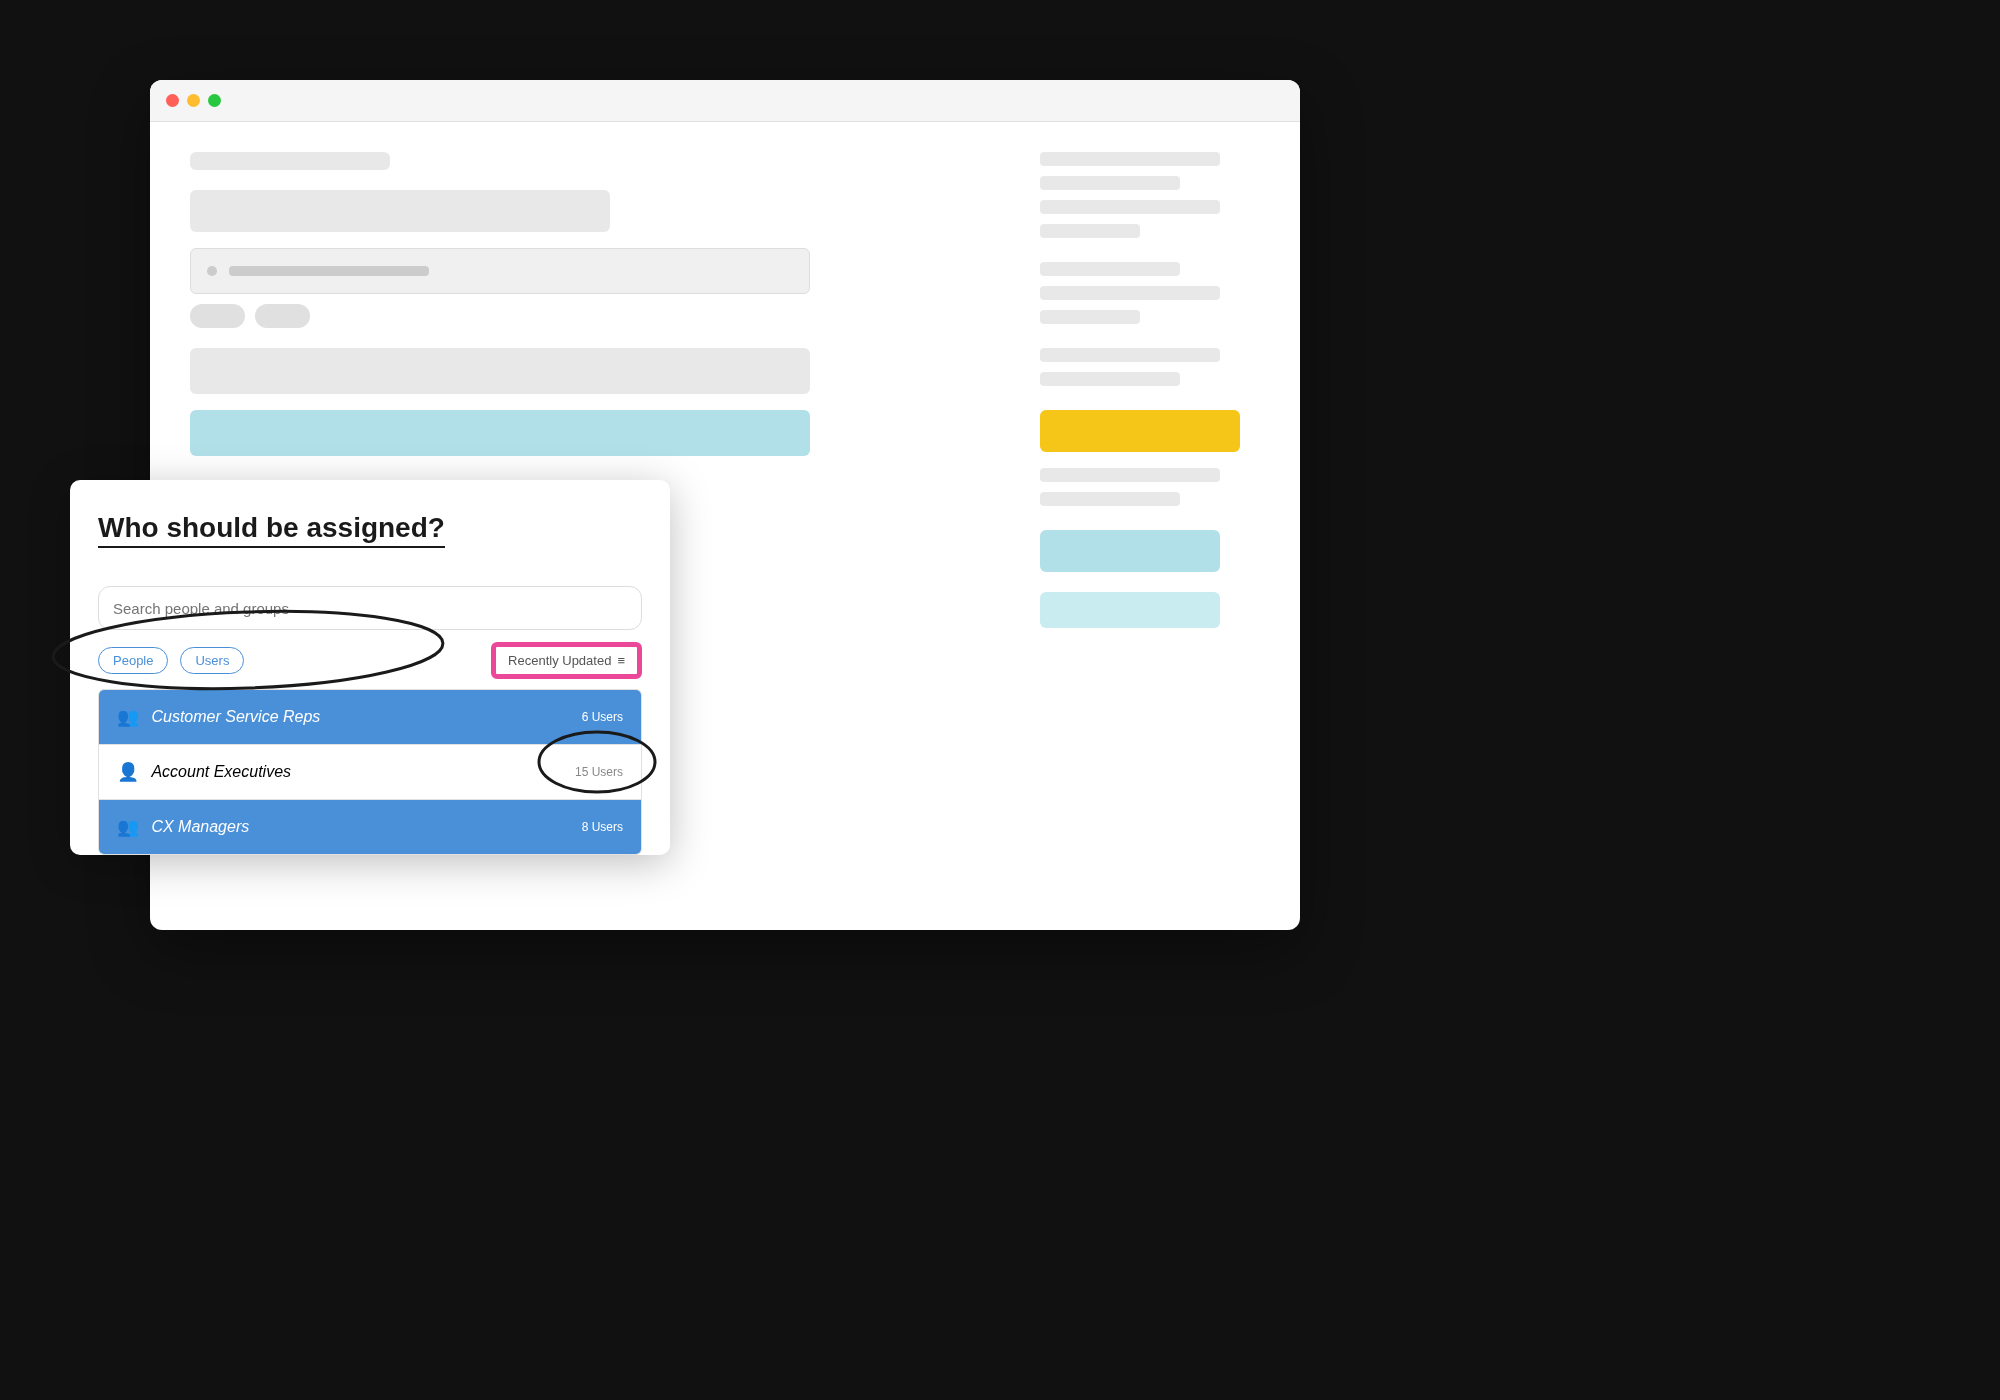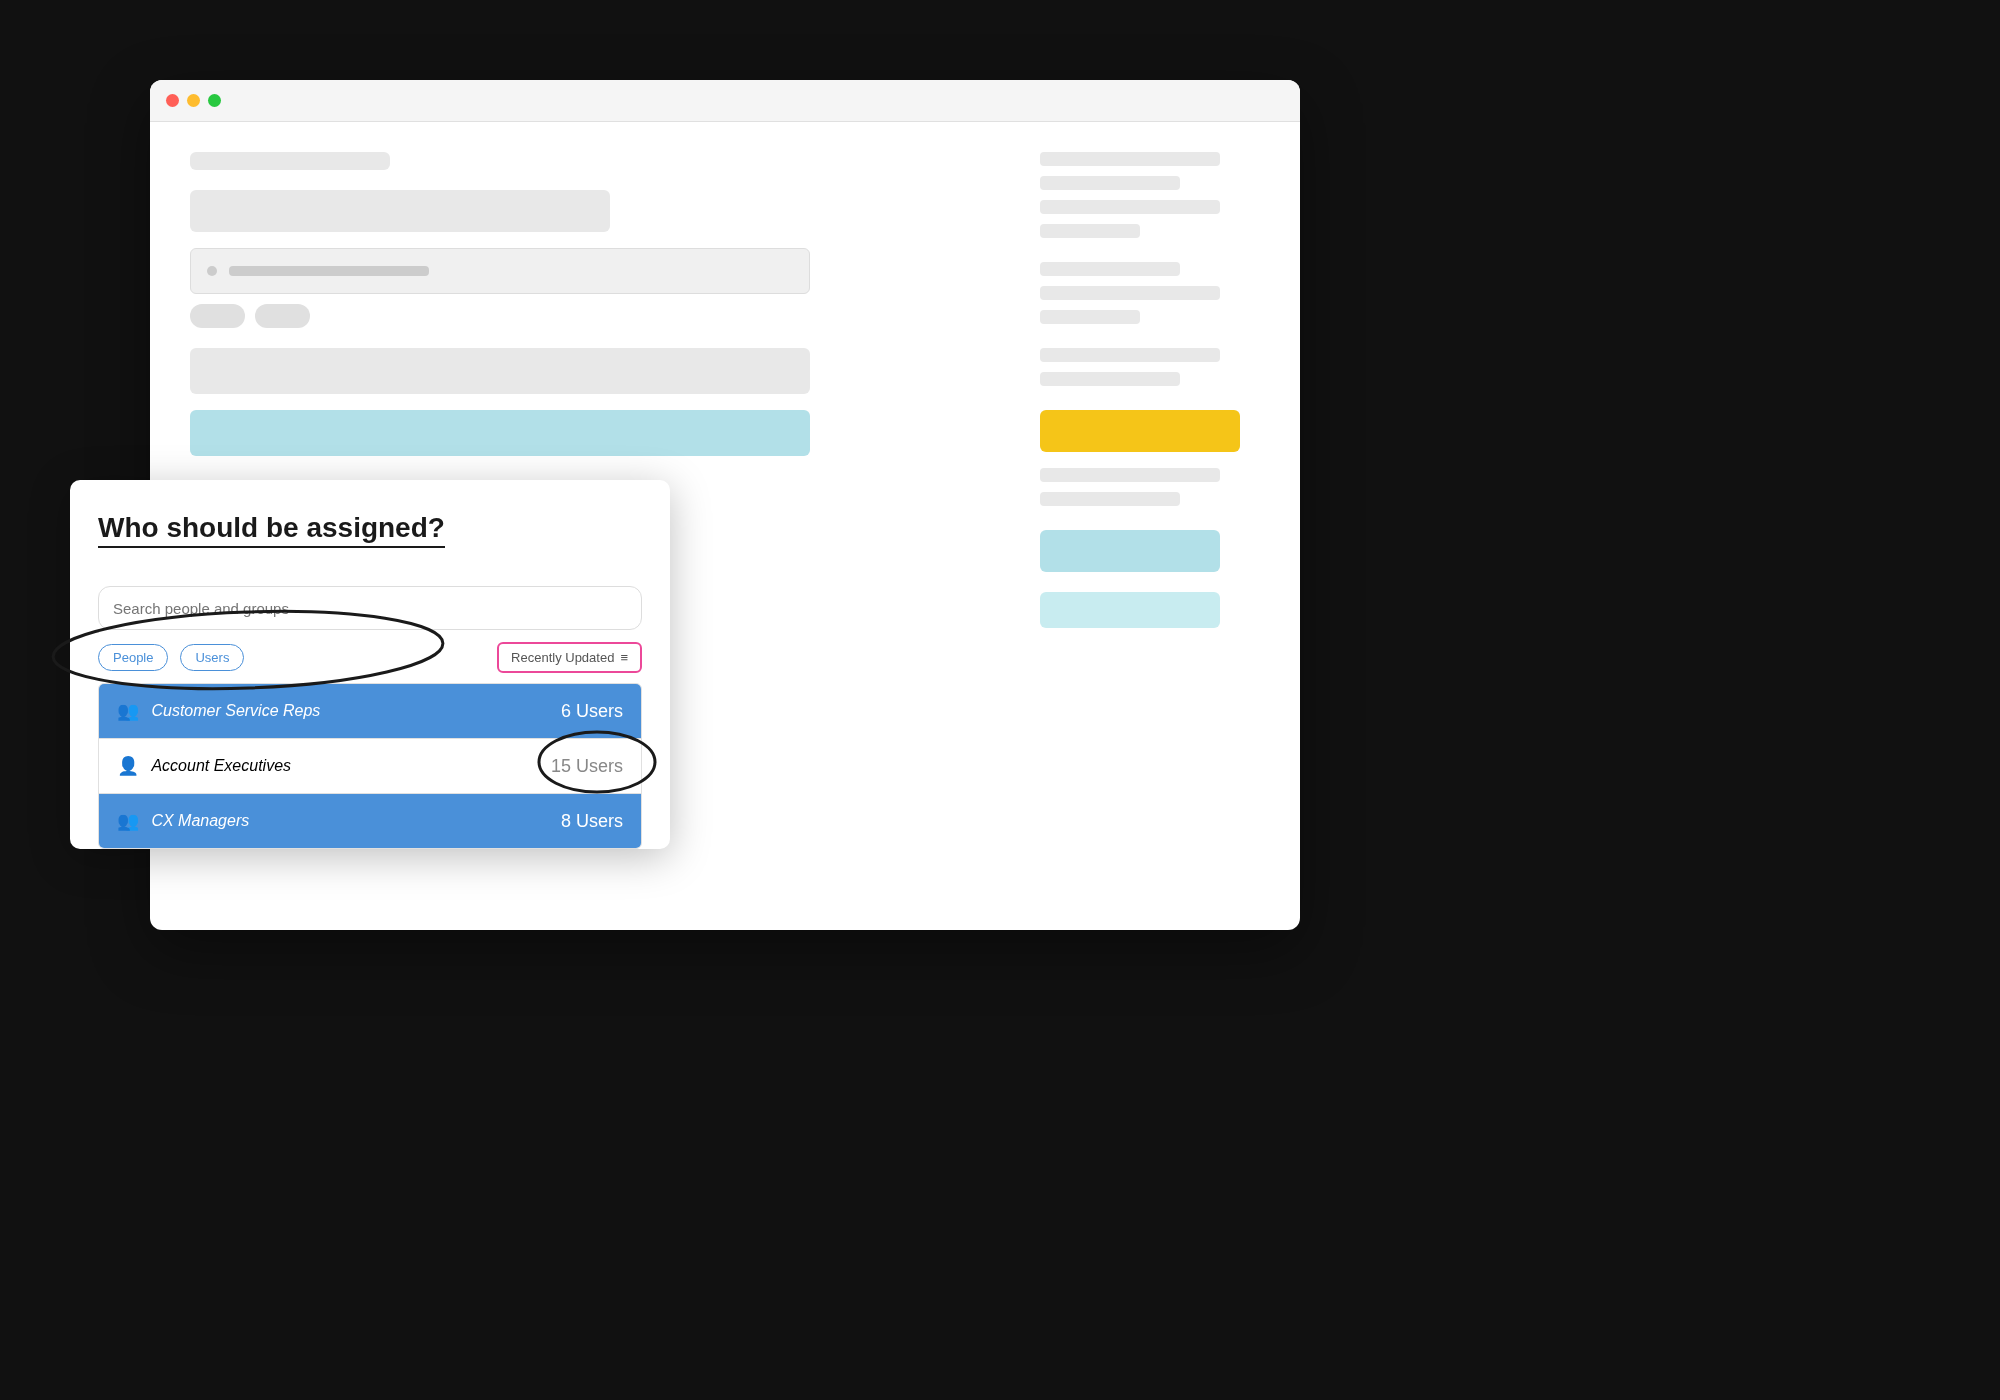--- a/index.html
+++ b/index.html
@@ -234,21 +234,21 @@
       cursor: pointer;
       background: #fff;
       color: #4a90d9;
     }
 
     .sort-btn {
       display: flex;
       align-items: center;
       gap: 6px;
       padding: 6px 12px;
-      border: 2px solid #ec4899;
+      border: 5px solid #ec4899;
       border-radius: 6px;
       font-size: 13px;
       color: #555;
       cursor: pointer;
       background: #fff;
     }
 
     
     .group-list {
       border: 1px solid #e0e0e0;
@@ -292,21 +292,21 @@
     }
 
     .group-name {
       flex: 1;
       font-size: 16px;
       font-weight: 500;
       font-style: italic;
     }
 
     .group-user-count {
-      font-size: 18px;
+      font-size: 12px;
       color: #888;
     }
   </style>
 </head>
 <body>
 
 <div class="browser-window">
   <div class="window-titlebar">
     <div class="traffic-light traffic-red"></div>
     <div class="traffic-light traffic-yellow"></div>

